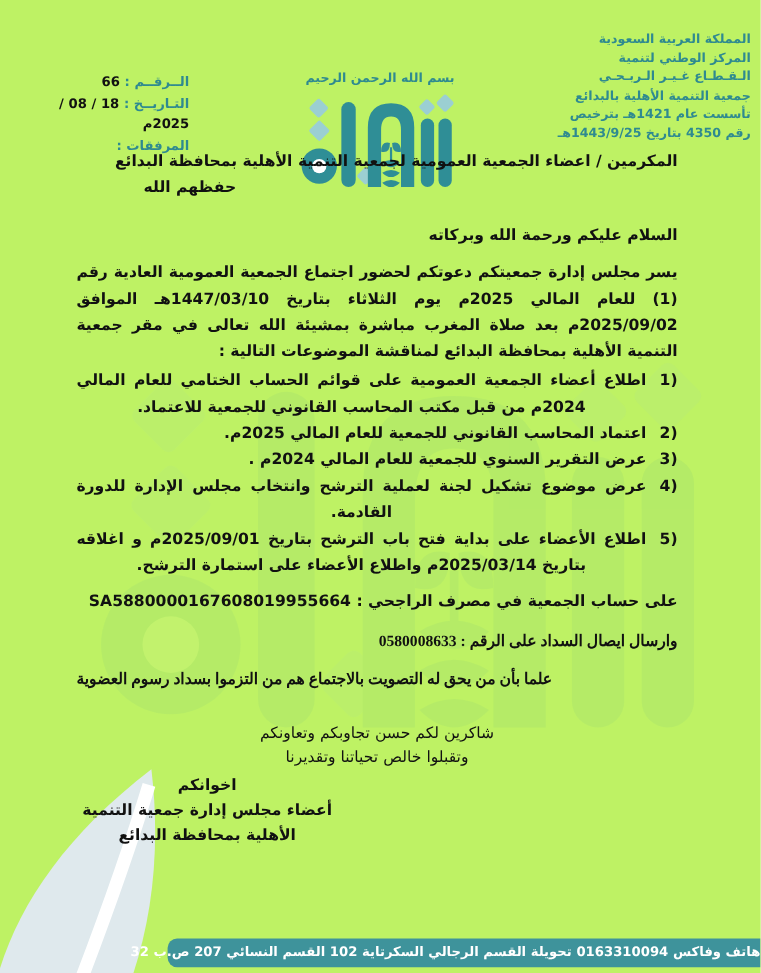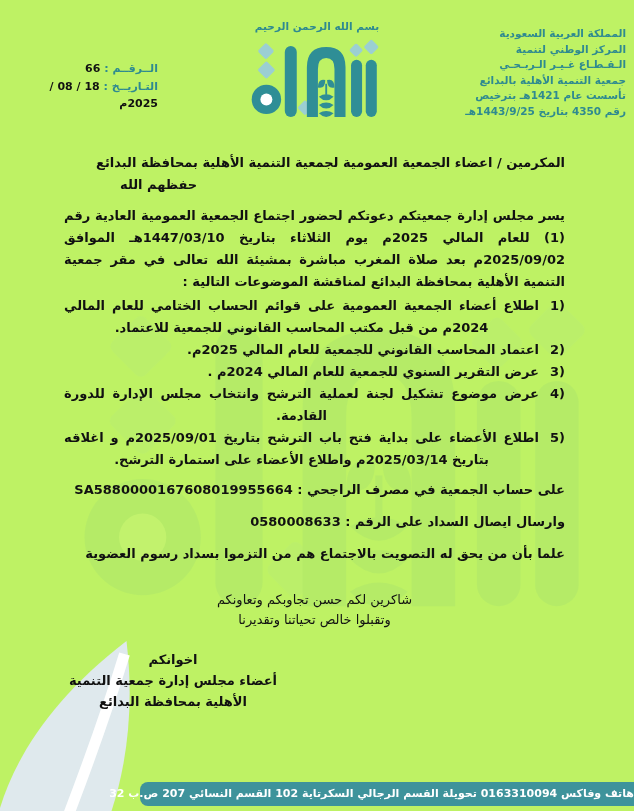--- a/index.html
+++ b/index.html
@@ -7,46 +7,46 @@
     position:relative;width:634px;height:811px;overflow:hidden;background:#bef264;
     direction:rtl;font-family:"DejaVu Sans",sans-serif;color:#111;
   }
   
   .leaf-wm{position:absolute;left:-28px;top:626px;width:205px;height:340px;pointer-events:none;}
   .logo-wm{position:absolute;left:70px;top:292px;width:545px;height:345px;opacity:.06;pointer-events:none;}
   
   .hdr-org{position:absolute;top:26px;right:8px;width:216px;color:#2f8a90;
     font-weight:bold;font-size:10.5px;line-height:15.6px;text-align:right;}
   .hdr-center{position:absolute;top:20px;right:232px;width:170px;text-align:center;}
-  .bismillah{color:#2f8a90;font-weight:bold;font-size:10.5px;}
+  .bismillah{color:#2f8a90;font-weight:bold;font-size:10.5px;margin-top:39px;}
   .logo-box{width:138px;height:86px;margin:6px auto 0;}
   .hdr-meta{position:absolute;top:60px;left:12px;width:146px;font-size:11px;font-weight:bold;
     text-align:right;line-height:17.5px;}
   .hdr-meta .lbl{color:#2f8a90;}
   .hdr-meta .val{color:#111;}
   
   .content{position:absolute;top:124px;right:0;left:0;padding:0 69px 0 64px;
     font-size:13px;font-weight:bold;line-height:22px;}
   .doc-title{text-align:center;font-size:17px;margin-bottom:10px;}
-  .recipient{text-align:justify;text-align-last:right;margin-top:28px;}
+  .recipient{text-align:justify;text-align-last:right;}
   .blessing{text-align:right;padding-left:56px;text-align:left;direction:rtl;}
   .blessing{text-align:left;}
   .greeting{margin-top:18px;text-align:right;}
   .intro{margin-top:9px;text-align:justify;text-align-last:right;}
   .agenda{margin-top:2px;}
   .item{display:flex;}
   .item .num{flex:0 0 22px;direction:ltr;unicode-bidi:embed;text-align:right;padding-left:4px;}
   .item .txt{flex:1;text-align:justify;text-align-last:right;}
   .item.ctrlast .txt{text-align-last:center;}
   .fees{margin-top:11px;text-align:justify;text-align-last:center;}
   .acct{margin-top:8px;text-align:right;}
-  .receipt{margin-top:10px;}
-  .voting{margin-top:10px;text-align:right;}
+  .receipt{margin-top:10px;font-family:Liberation Serif, serif;}
+  .voting{margin-top:10px;text-align:left;font-family:Liberation Serif, serif;}
   .thanks{margin-top:25px;text-align:center;font-weight:normal;line-height:20px;}
-  .signature{margin-top:19px;width:244px;margin-right:270px;text-align:center;line-height:21px;}
+  .signature{margin-top:2px;width:244px;margin-right:270px;text-align:center;line-height:21px;}
   
   .footer-bar{position:absolute;bottom:5px;left:140px;right:0;height:24px;line-height:24px;
     background:#3e939b;border-radius:8px 0 0 8px;color:#fff;font-size:11px;font-weight:bold;
     text-align:center;white-space:nowrap;}
   .latin{direction:ltr;unicode-bidi:embed;}
 </style>
 </head>
 <body>
 
 <svg width="0" height="0" style="position:absolute">
@@ -107,27 +107,31 @@
 
   <div class="hdr-meta">
     <div>
       <span class="lbl">الــرقــم :</span>
       <span class="val">66</span>
     </div>
     <div>
       <span class="lbl">التـاريــخ :</span>
       <span class="val">18 / 08 / 2025م</span>
     </div>
+    <div>
+      <span class="lbl">المرفقات :</span>
+    </div>
   </div>
 
   <div class="content">
 
     <div class="recipient">المكرمين / اعضاء الجمعية العمومية لجمعية التنمية الأهلية بمحافظة البدائع</div>
     <div class="blessing">حفظهم الله</div>
 
+    <div class="greeting">السلام عليكم ورحمة الله وبركاته</div>
 
     <div class="intro">يسر مجلس إدارة جمعيتكم دعوتكم لحضور اجتماع الجمعية العمومية العادية رقم (1) للعام المالي 2025م يوم الثلاثاء بتاريخ 1447/03/10هـ الموافق 2025/09/02م بعد صلاة المغرب مباشرة بمشيئة الله تعالى في مقر جمعية التنمية الأهلية بمحافظة البدائع لمناقشة الموضوعات التالية :</div>
 
     <div class="agenda">
       <div class="item ctrlast">
         <span class="num">1)</span>
         <span class="txt">اطلاع أعضاء الجمعية العمومية على قوائم الحساب الختامي للعام المالي 2024م من قبل مكتب المحاسب القانوني للجمعية للاعتماد.</span>
       </div>
       <div class="item">
         <span class="num">2)</span>

